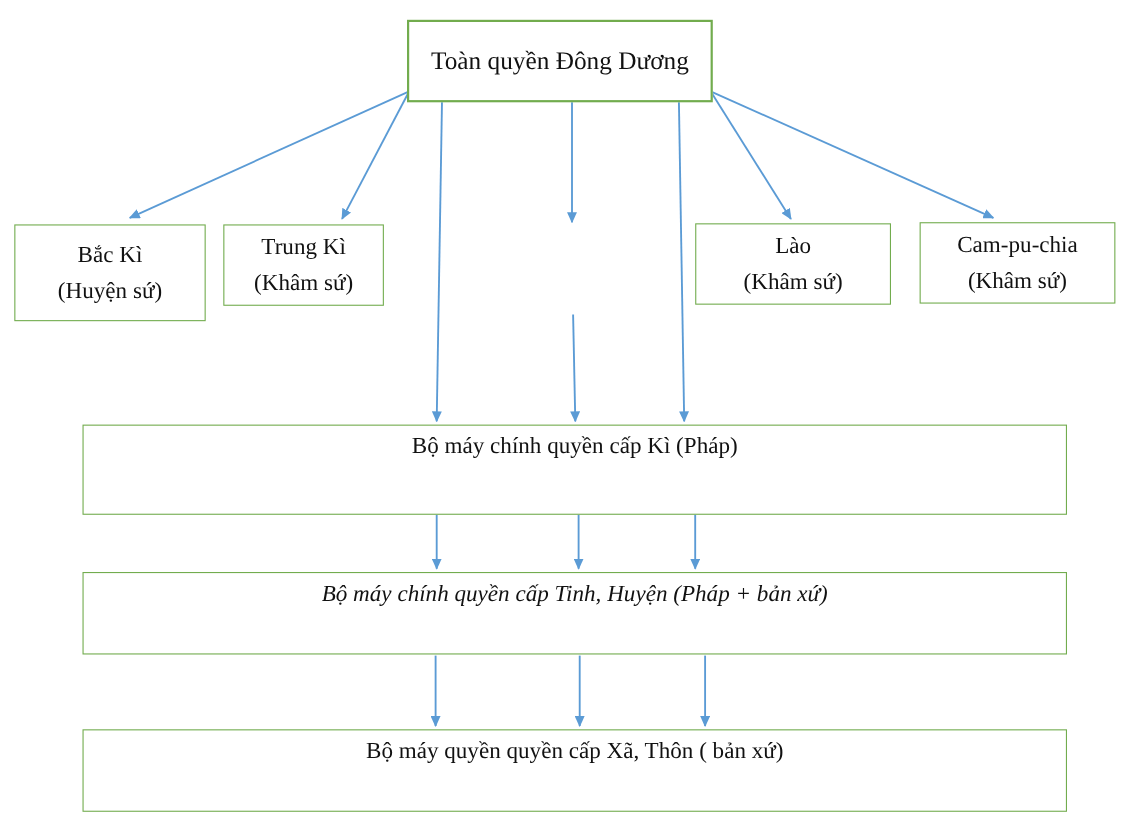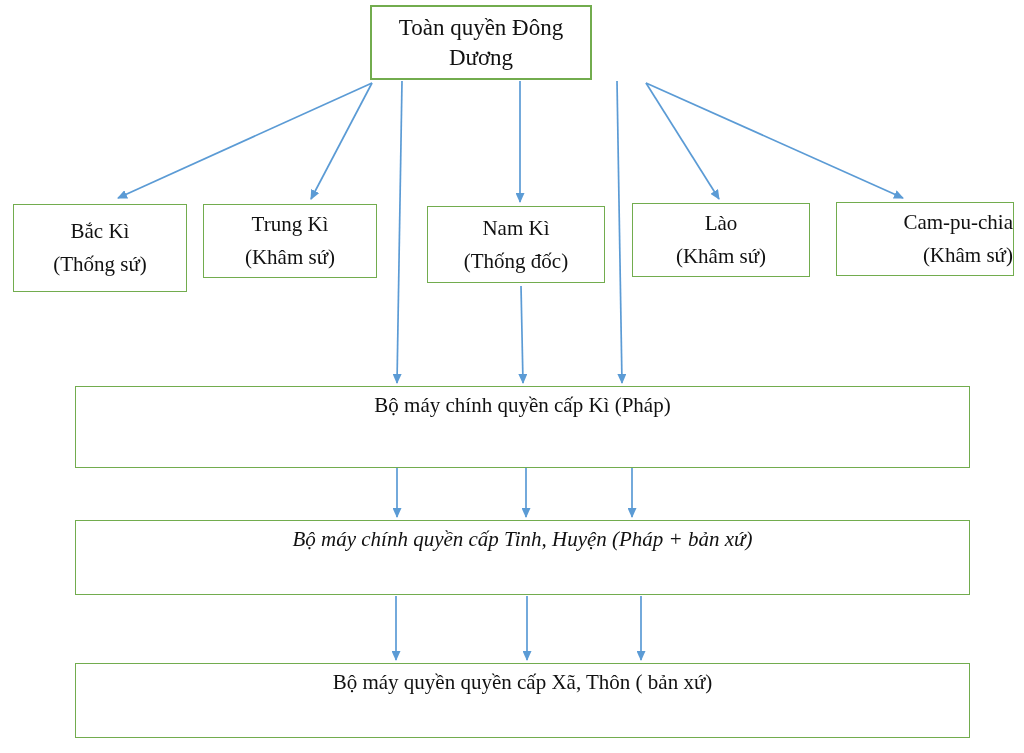--- a/index.html
+++ b/index.html
@@ -71,45 +71,41 @@
       <line x1="646" y1="83" x2="903" y2="198" marker-end="url(#ah)"></line>
       <line x1="397" y1="461" x2="397" y2="517" marker-end="url(#ah)"></line>
       <line x1="526" y1="459" x2="526" y2="517" marker-end="url(#ah)"></line>
       <line x1="632" y1="459" x2="632" y2="517" marker-end="url(#ah)"></line>
       <line x1="396" y1="596" x2="396" y2="660" marker-end="url(#ah)"></line>
       <line x1="527" y1="596" x2="527" y2="660" marker-end="url(#ah)"></line>
       <line x1="641" y1="596" x2="641" y2="660" marker-end="url(#ah)"></line>
     </g>
   </svg>
 
-  <div class="box root" style="left:370px; top:5px; width:222px; height:75px;">
+  <div class="box root" style="left:370px; top:18px; width:278px; height:75px;">
     <div class="label">Toàn quyền Đông Dương</div>
   </div>
 
   <div class="box region" style="left:13px; top:204px; width:174px; height:88px;">
     <div>Bắc Kì</div>
-    <div>(Thống sứ)</div>
+    <div>(Huyện sứ)</div>
   </div>
 
-  <div class="box region" style="left:203px; top:204px; width:174px; height:74px;">
+  <div class="box region" style="left:203px; top:204px; width:146px; height:74px;">
     <div>Trung Kì</div>
     <div>(Khâm sứ)</div>
   </div>
 
-  <div class="box region" style="left:427px; top:206px; width:178px; height:77px;">
-    <div>Nam Kì</div>
-    <div>(Thống đốc)</div>
-  </div>
 
   <div class="box region" style="left:632px; top:203px; width:178px; height:74px;">
     <div>Lào</div>
     <div>(Khâm sứ)</div>
   </div>
 
-  <div class="box region" style="left:836px; top:202px; width:178px; height:74px;align-items:flex-end;">
+  <div class="box region" style="left:836px; top:202px; width:178px; height:74px;">
     <div>Cam-pu-chia</div>
     <div>(Khâm sứ)</div>
   </div>
 
   <div class="box level" style="left:75px; top:386px; width:895px; height:82px;">
     <div>Bộ máy chính quyền cấp Kì (Pháp)</div>
   </div>
 
   <div class="box level" style="left:75px; top:520px; width:895px; height:75px;font-style:italic;">
     <div>Bộ máy chính quyền cấp Tinh, Huyện (Pháp + bản xứ)</div>

